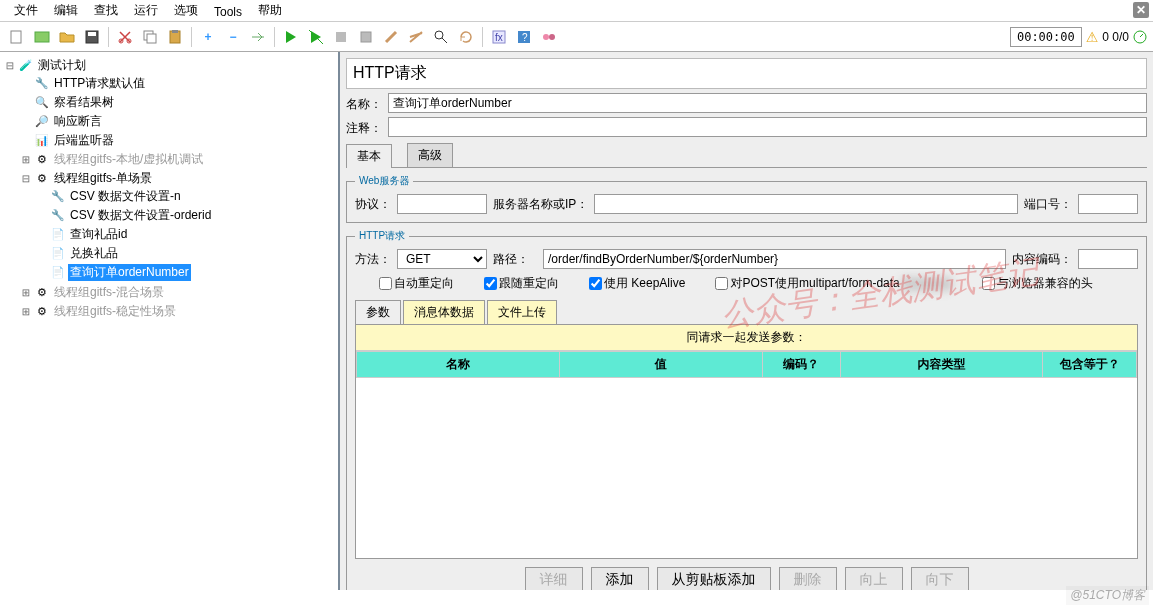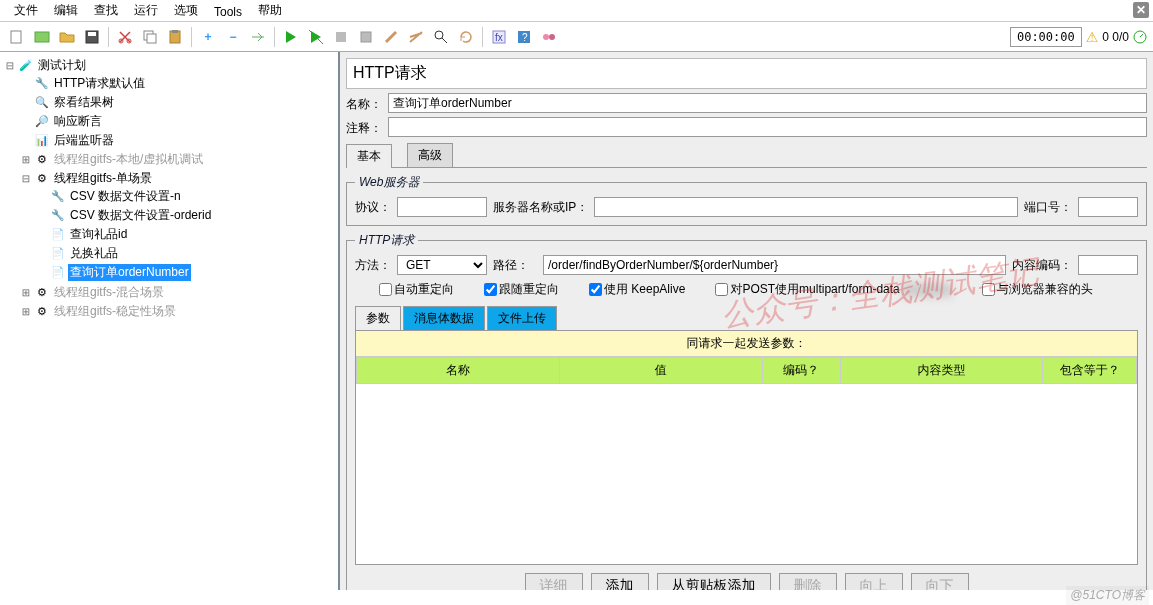--- a/index.html
+++ b/index.html
@@ -26,32 +26,32 @@
 .node-label.disabled { color: #999; }
 .form-pane { flex: 1; padding: 6px; background: #eee; overflow: auto; position: relative; }
 .panel-title { background: #fff; padding: 4px 6px; font-size: 16px; border: 1px solid #bbb; margin-bottom: 4px; }
 .form-row { display: flex; align-items: flex-end; margin-bottom: 4px; gap: 6px; }
 .form-row label { white-space: nowrap; }
 .form-row input[type=text] { flex: 1; border: 1px solid #999; background: #fff; padding: 2px 4px; height: 20px; font-size: 12px; }
 .tabs { display: flex; border-bottom: 1px solid #999; margin-top: 6px; }
 .tab { padding: 3px 10px; border: 1px solid #999; border-bottom: none; background: #ddd; margin-right: 15px; font-size: 12px; }
 .tab.active { background: #eee; position: relative; top: 1px; }
 fieldset { border: 1px solid #999; padding: 6px 8px 8px 8px; margin-top: 6px; }
-fieldset legend { padding: 0 4px; color: #0f172a; font-size: 12px; font-style: italic; }
+fieldset legend { padding: 0 4px; color: #0369a1; font-size: 10px; }
 .hline { display: flex; align-items: center; gap: 6px; flex-wrap: wrap; }
 .hline input[type=text] { border: 1px solid #999; background: #fff; padding: 2px 4px; height: 20px; font-size: 12px; }
 select { border: 1px solid #999; background: #fff; padding: 1px 4px; height: 20px; font-size: 12px; }
 .chk { display: flex; align-items: center; gap: 2px; margin-left: 24px; }
 .subtabs { display: flex; margin-top: 8px; }
-.subtab { padding: 3px 10px; border: 1px solid #999; border-bottom: none; background: #0ea5e9; margin-right: 2px; font-size: 12px; }
+.subtab { padding: 3px 10px; border: 1px solid #999; border-bottom: none; background: #fef9c3; margin-right: 2px; font-size: 12px; }
 .subtab.active { background: #eee; }
 .param-area { border: 1px solid #999; background: #fff; }
 .param-header { text-align: center; padding: 4px; border-bottom: 1px solid #ccc; background: #fef9c3; }
 .param-table { width: 100%; border-collapse: collapse; }
-.param-table th { border: 1px solid #ccc; padding: 4px; background: #bef264; font-weight: normal; font-size: 12px; }
+.param-table th { border: 1px solid #ccc; padding: 4px; background: #5eead4; font-weight: bold; font-size: 12px; }
 .param-body { height: 180px; background: #fff; }
 .btn-row { display: flex; justify-content: center; gap: 8px; padding: 8px 0 2px 0; }
 .btn { padding: 3px 14px; border: 1px solid #999; background: #e8e8e8; font-size: 14px; }
 .btn.disabled { color: #aaa; }
 .watermark { position: absolute; top: 220px; left: 380px; font-size: 32px; color: rgba(220,60,60,0.35); transform: rotate(-8deg); font-style: italic; pointer-events: none; font-family: "KaiTi", cursive; }
 .blur { filter: blur(4px); background: #ccc; display: inline-block; width: 50px; height: 14px; vertical-align: middle; }
 .footer-credit { position: absolute; bottom: 0; right: 4px; font-size: 12px; color: #aaa; font-style: italic; background: rgba(0,0,0,0.03); padding: 1px 4px; }
 </style>
 </head>
 <body>

